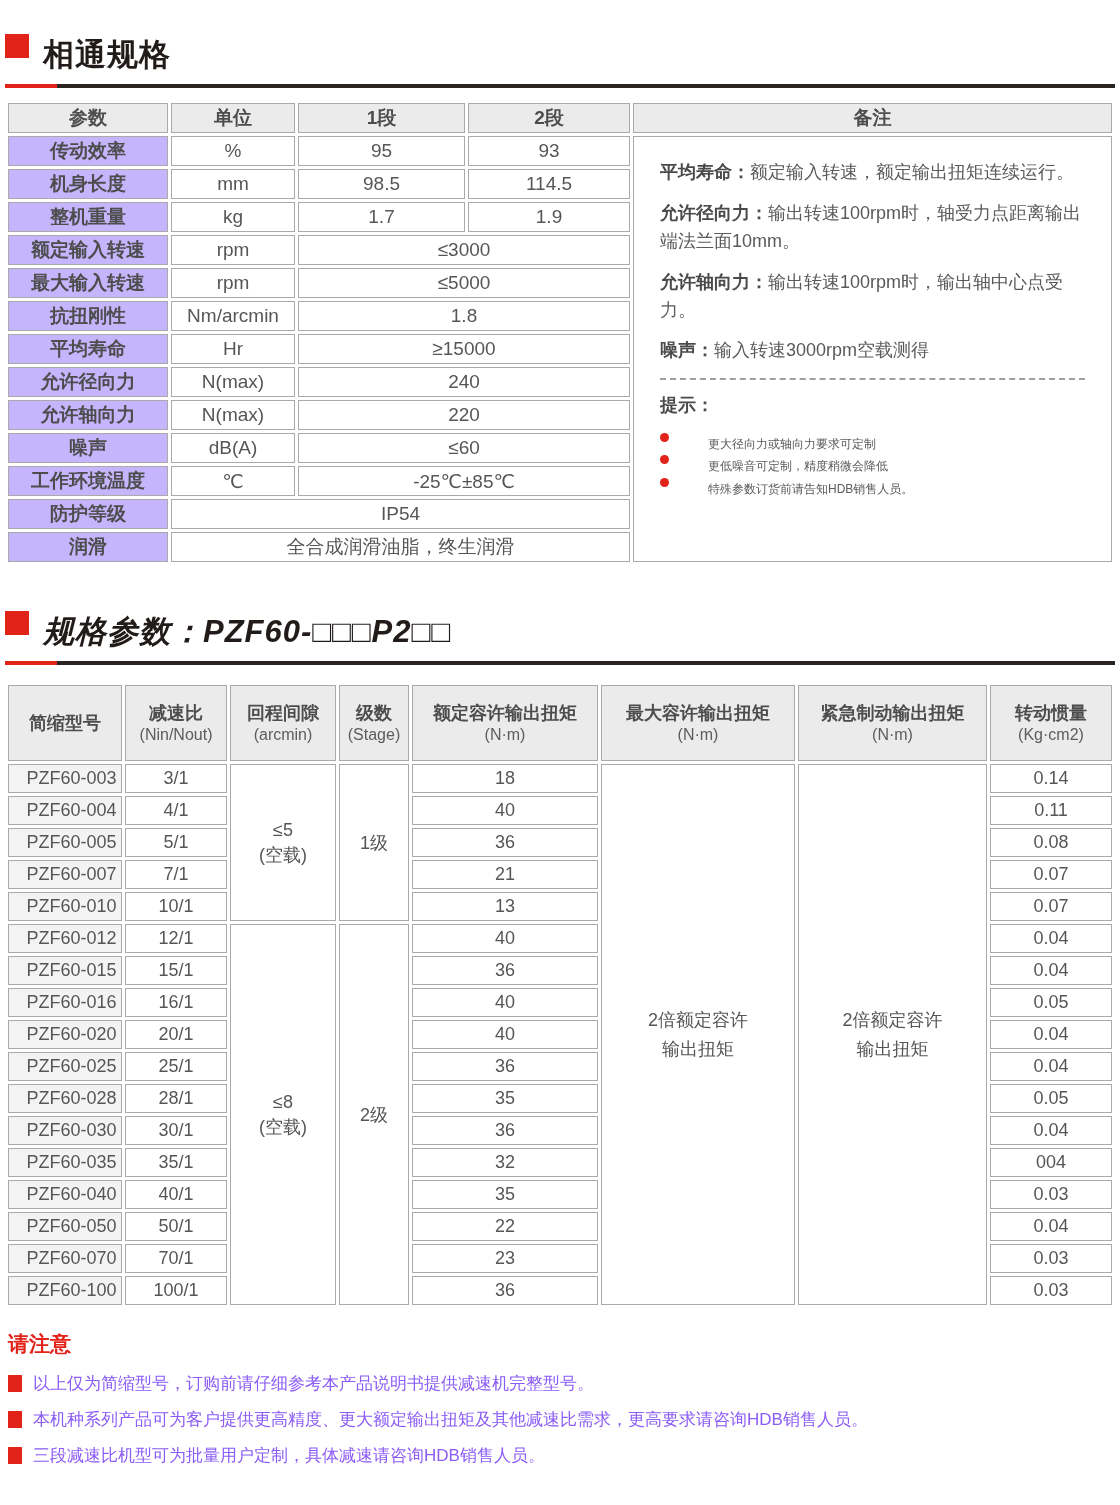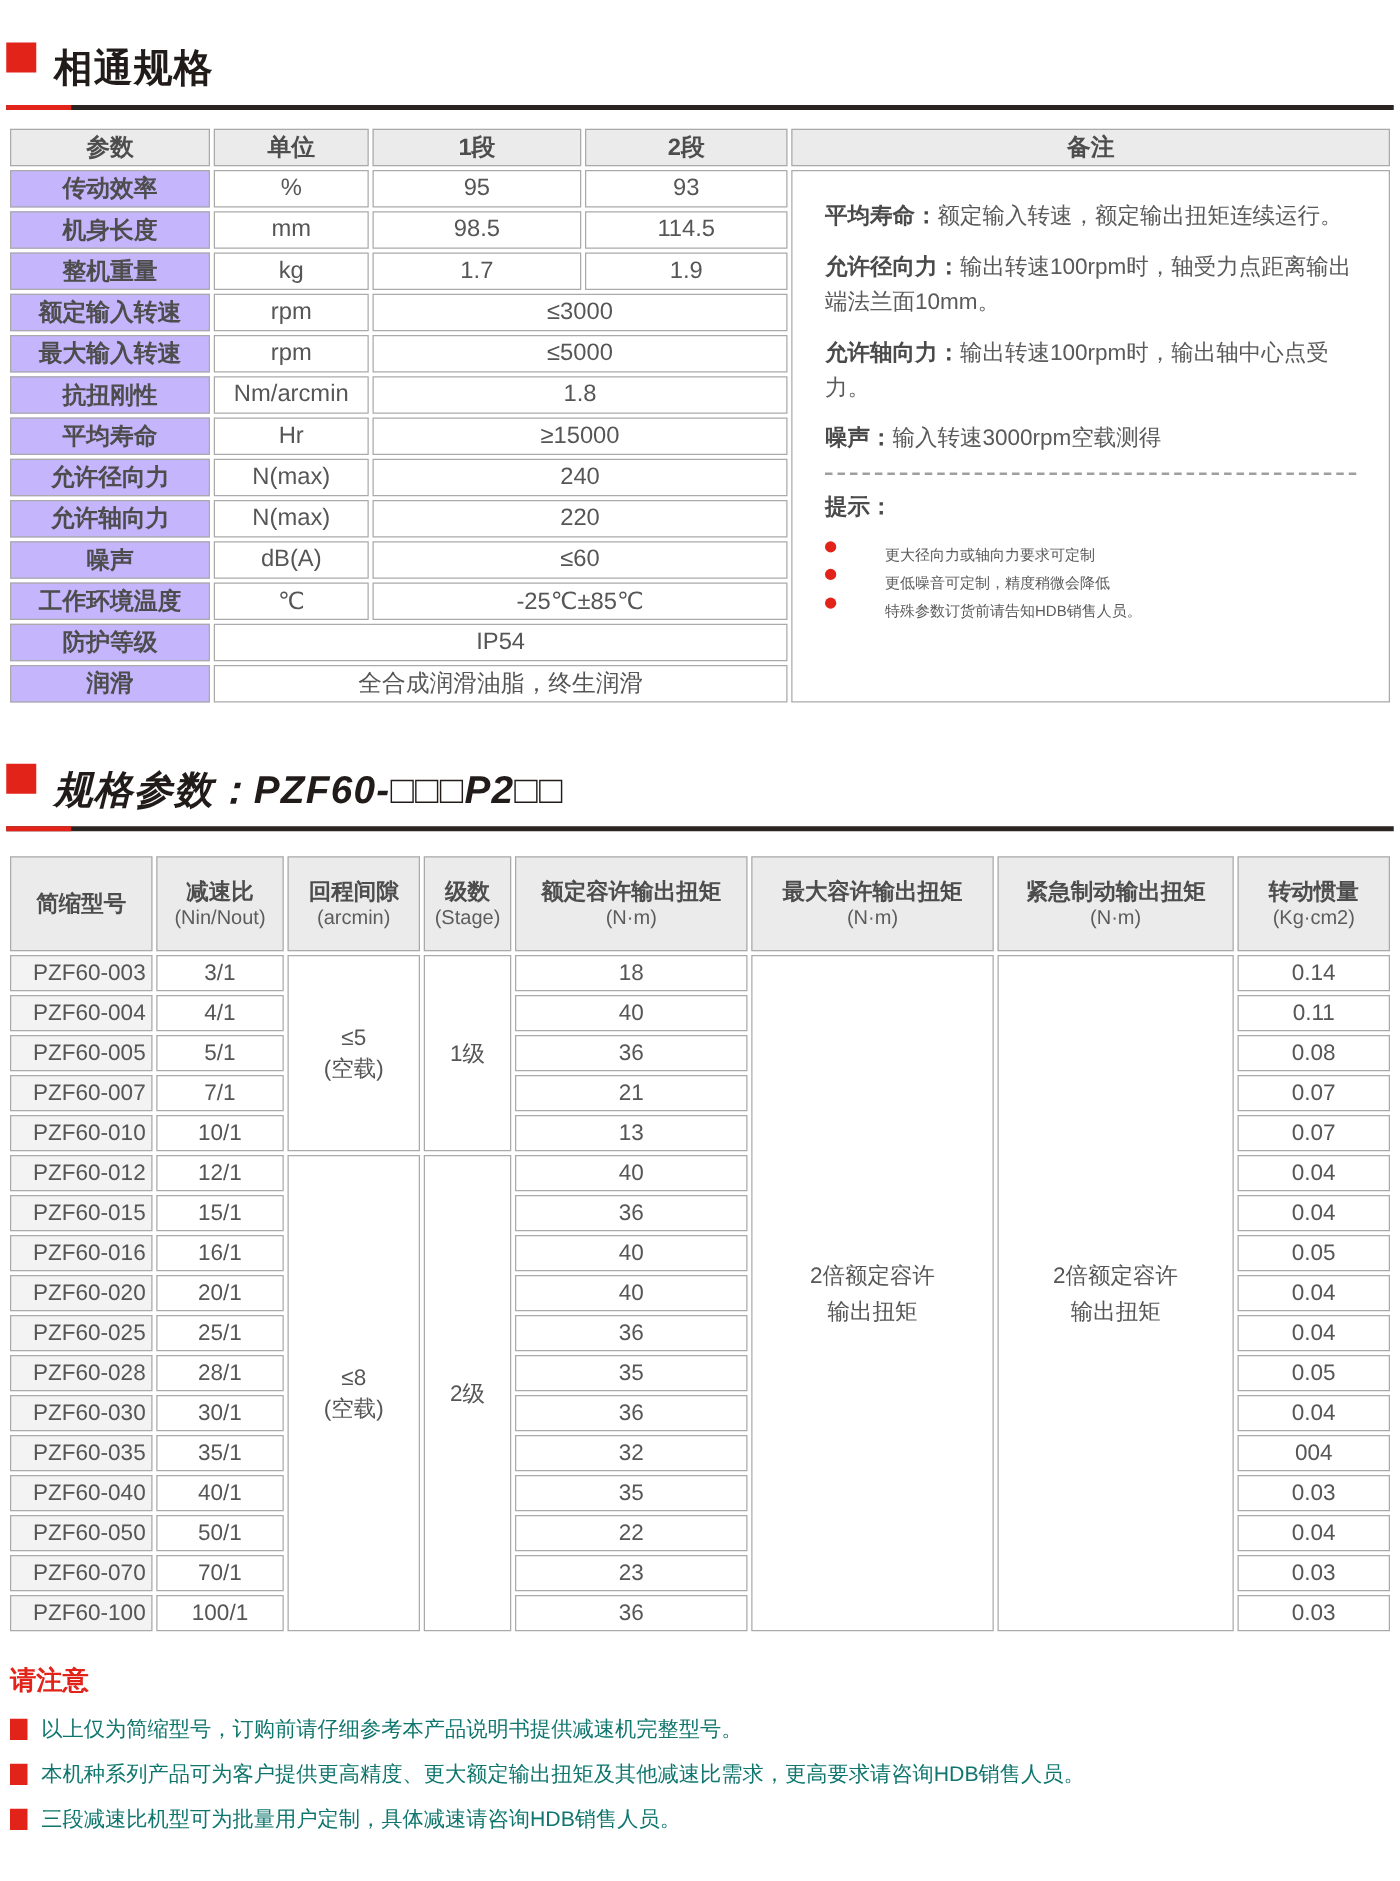--- a/index.html
+++ b/index.html
@@ -56,21 +56,21 @@
   .t2 th .h-main { font-size: 18px; font-weight: bold; line-height: 1.25; }
   .t2 th .h-sub { font-size: 16px; font-weight: normal; color: #5c5c5c; margin-top: 2px; }
   .t2 td { height: 29px; font-size: 18px; }
   .t2 td.model { background: #f3f3f3; text-align: center; padding-left: 13px; }
   .t2 td.group div { line-height: 1.35; }
   .t2 td.note .note-wrap { width: 6.5em; margin: 0 auto; line-height: 1.6; word-break: break-all; }
 
   
   .notice { margin-top: 22px; margin-left: 3px; }
   .notice-title { color: #e2231a; font-size: 21px; font-weight: bold; margin-bottom: 14px; }
-  .notice-item { display: flex; align-items: center; margin-bottom: 13px; font-size: 17px; color: #0f766e; }
+  .notice-item { display: flex; align-items: center; margin-bottom: 13px; font-size: 17px; color: #8b5cf6; }
   .n-sq { width: 14px; height: 17px; background: #e2231a; display: inline-block; margin-right: 11px; flex: 0 0 auto; }
 </style>
 </head>
 <body>
 
 <div class="page">
 
   <div class="sec-head">
     <span class="red-sq"></span>
     <span class="sec-title-text">相通规格</span>

